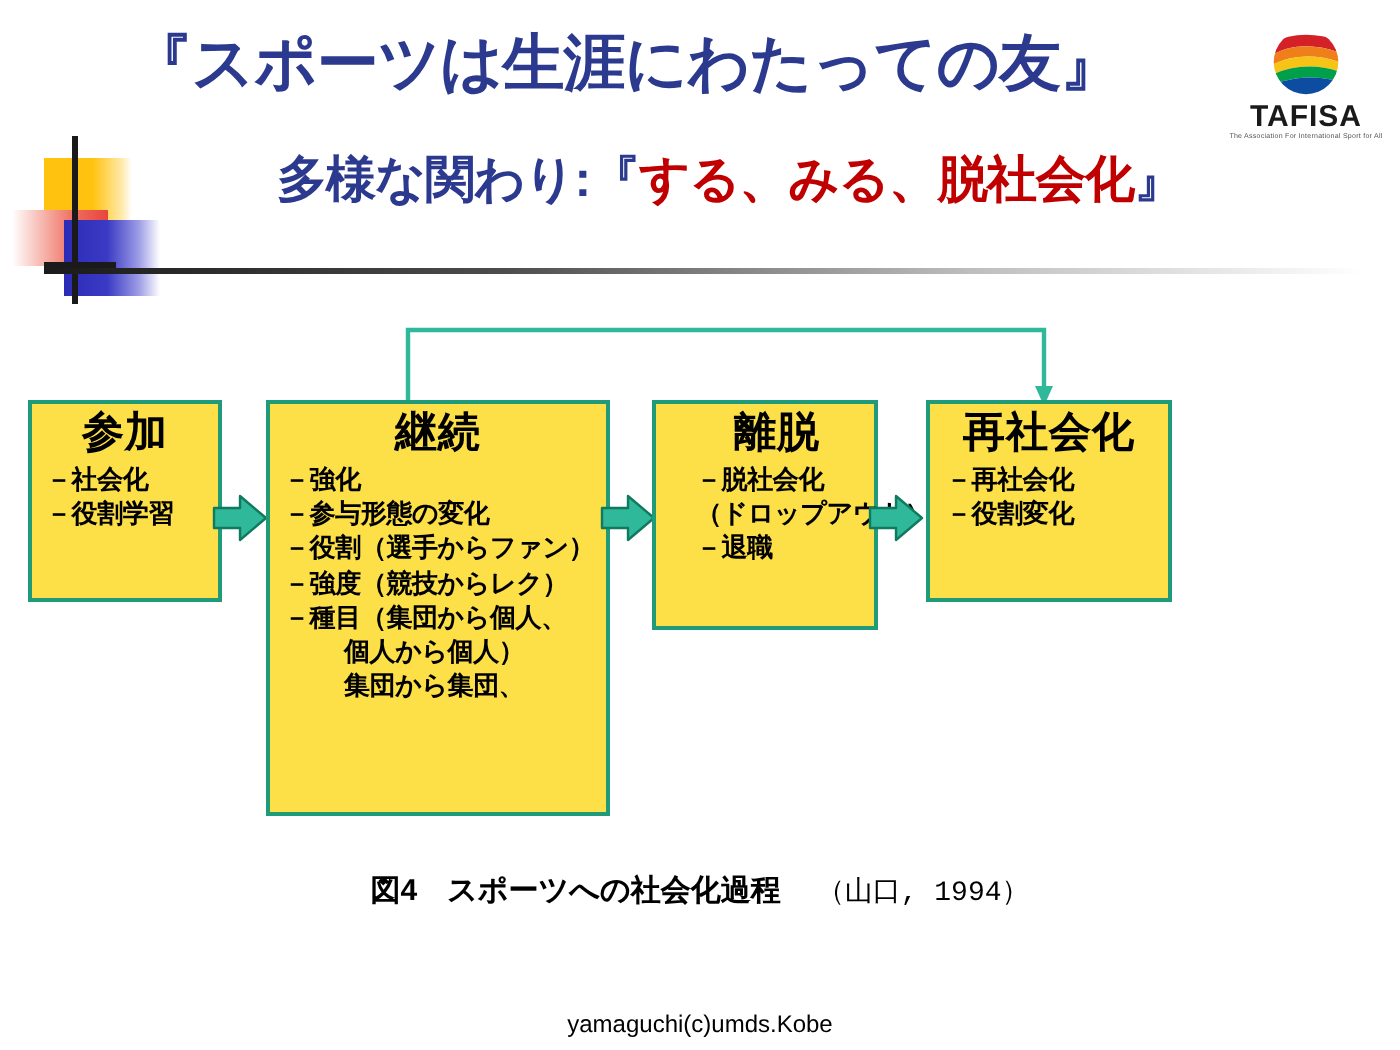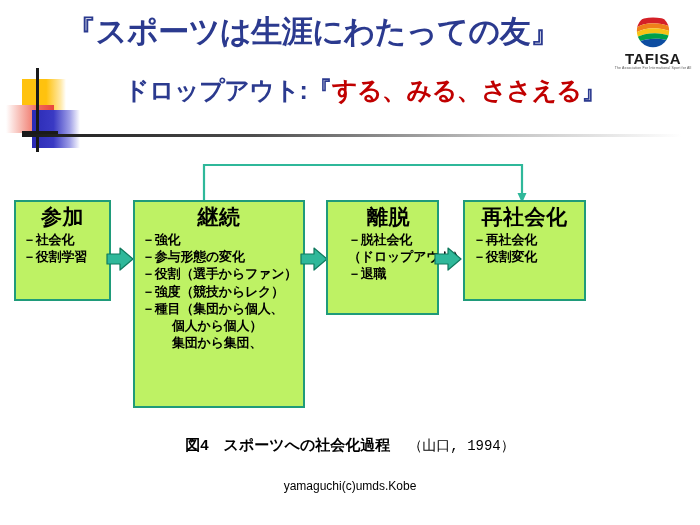--- a/index.html
+++ b/index.html
@@ -105,21 +105,21 @@
   }
   .deco-hline-long {
     left: 22px; top: 134px; width: 660px; height: 3px;
     background: linear-gradient(90deg, #1a1a1a 0%, #4d4d4d 35%, #bdbdbd 70%, #ffffff 100%);
   }
 
   
   .fbox {
     position: absolute;
     border: 2px solid #1f9b7a;
-    background: #bef264;
+    background: #fde047;
     box-sizing: border-box;
   }
   .fbox-title {
     text-align: center;
     font-size: 21px;
     font-weight: bold;
     color: #000000;
     line-height: 1.05;
     margin-top: 4px;
     letter-spacing: 0.5px;
@@ -174,36 +174,36 @@
   }
   .caption .cap-src {
     font-weight: normal;
     margin-left: 18px;
     font-size: 14px;
     font-family: Liberation Mono, monospace;
   }
   .footer {
     position: absolute;
     left: 0;
-    top: 479px;
+    top: 505px;
     width: 700px;
     text-align: center;
     font-size: 12px;
     color: #000000;
   }
 </style>
 </head>
 <body>
 
 <div id="slide">
 
   <div class="title-line">『スポーツは生涯にわたっての友』</div>
 
   <div class="subtitle-line">
-    <span class="sub-navy">ドロップアウト:『</span><span class="sub-red">する、みる、ささえる</span><span class="sub-navy">』</span>
+    <span class="sub-navy">多様な関わり:『</span><span class="sub-red">する、みる、脱社会化</span><span class="sub-navy">』</span>
   </div>
 
   <div class="logo-wrap">
     <svg class="logo-globe" viewBox="0 0 40 40">
       <defs>
         <clipPath id="globeClip">
             <circle cx="20" cy="20" r="17"></circle>
           </clipPath>
       </defs>
       <g clip-path="url(#globeClip)">

